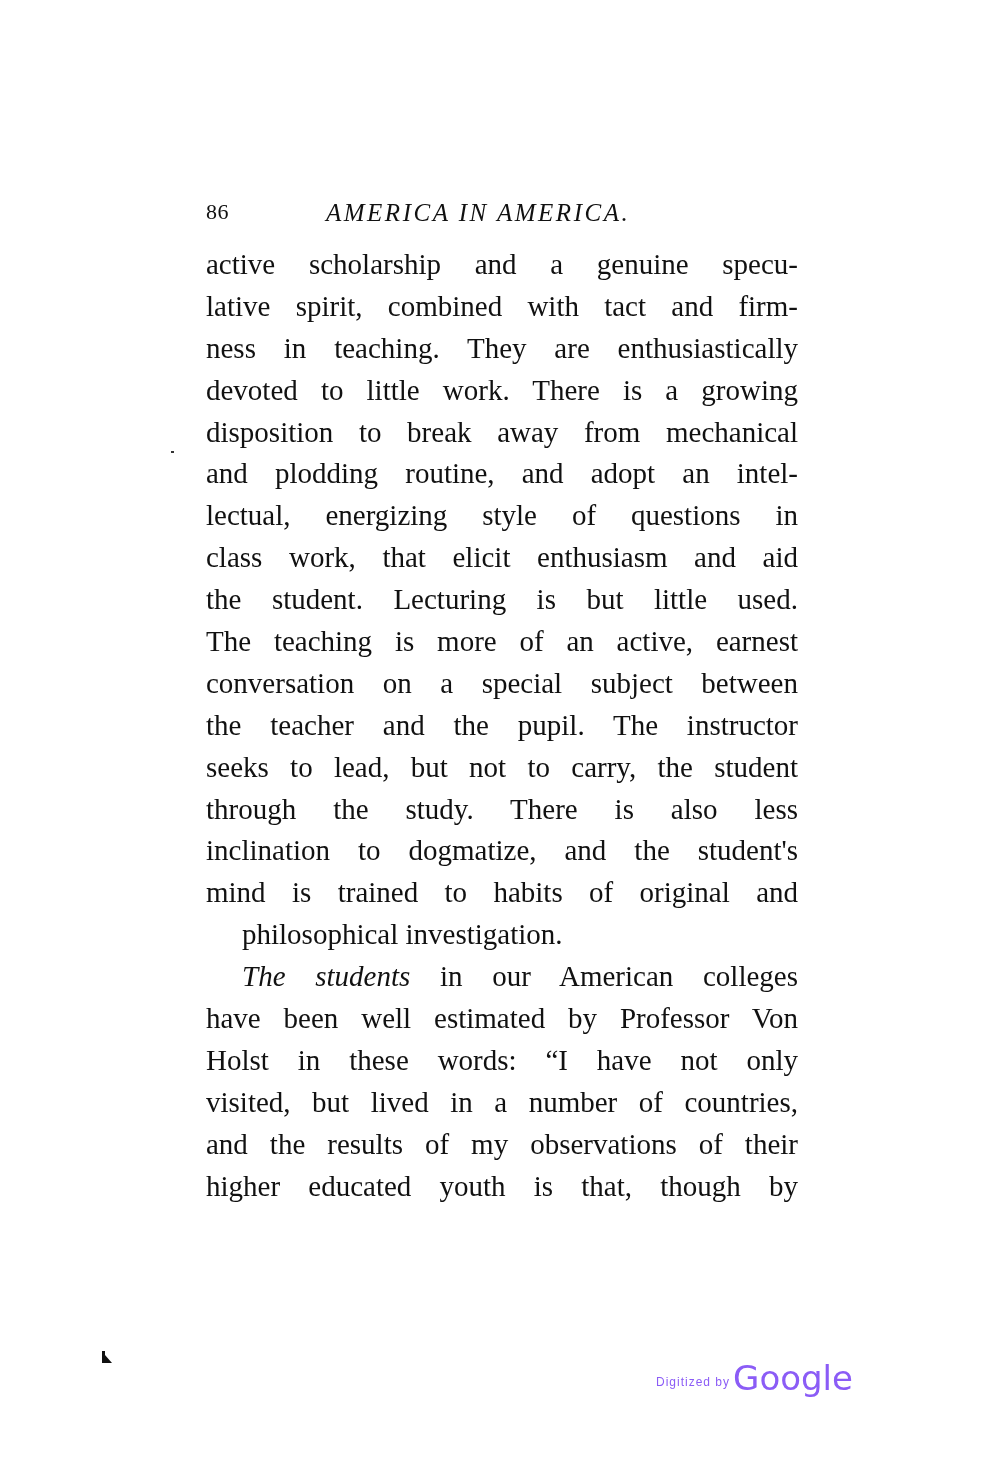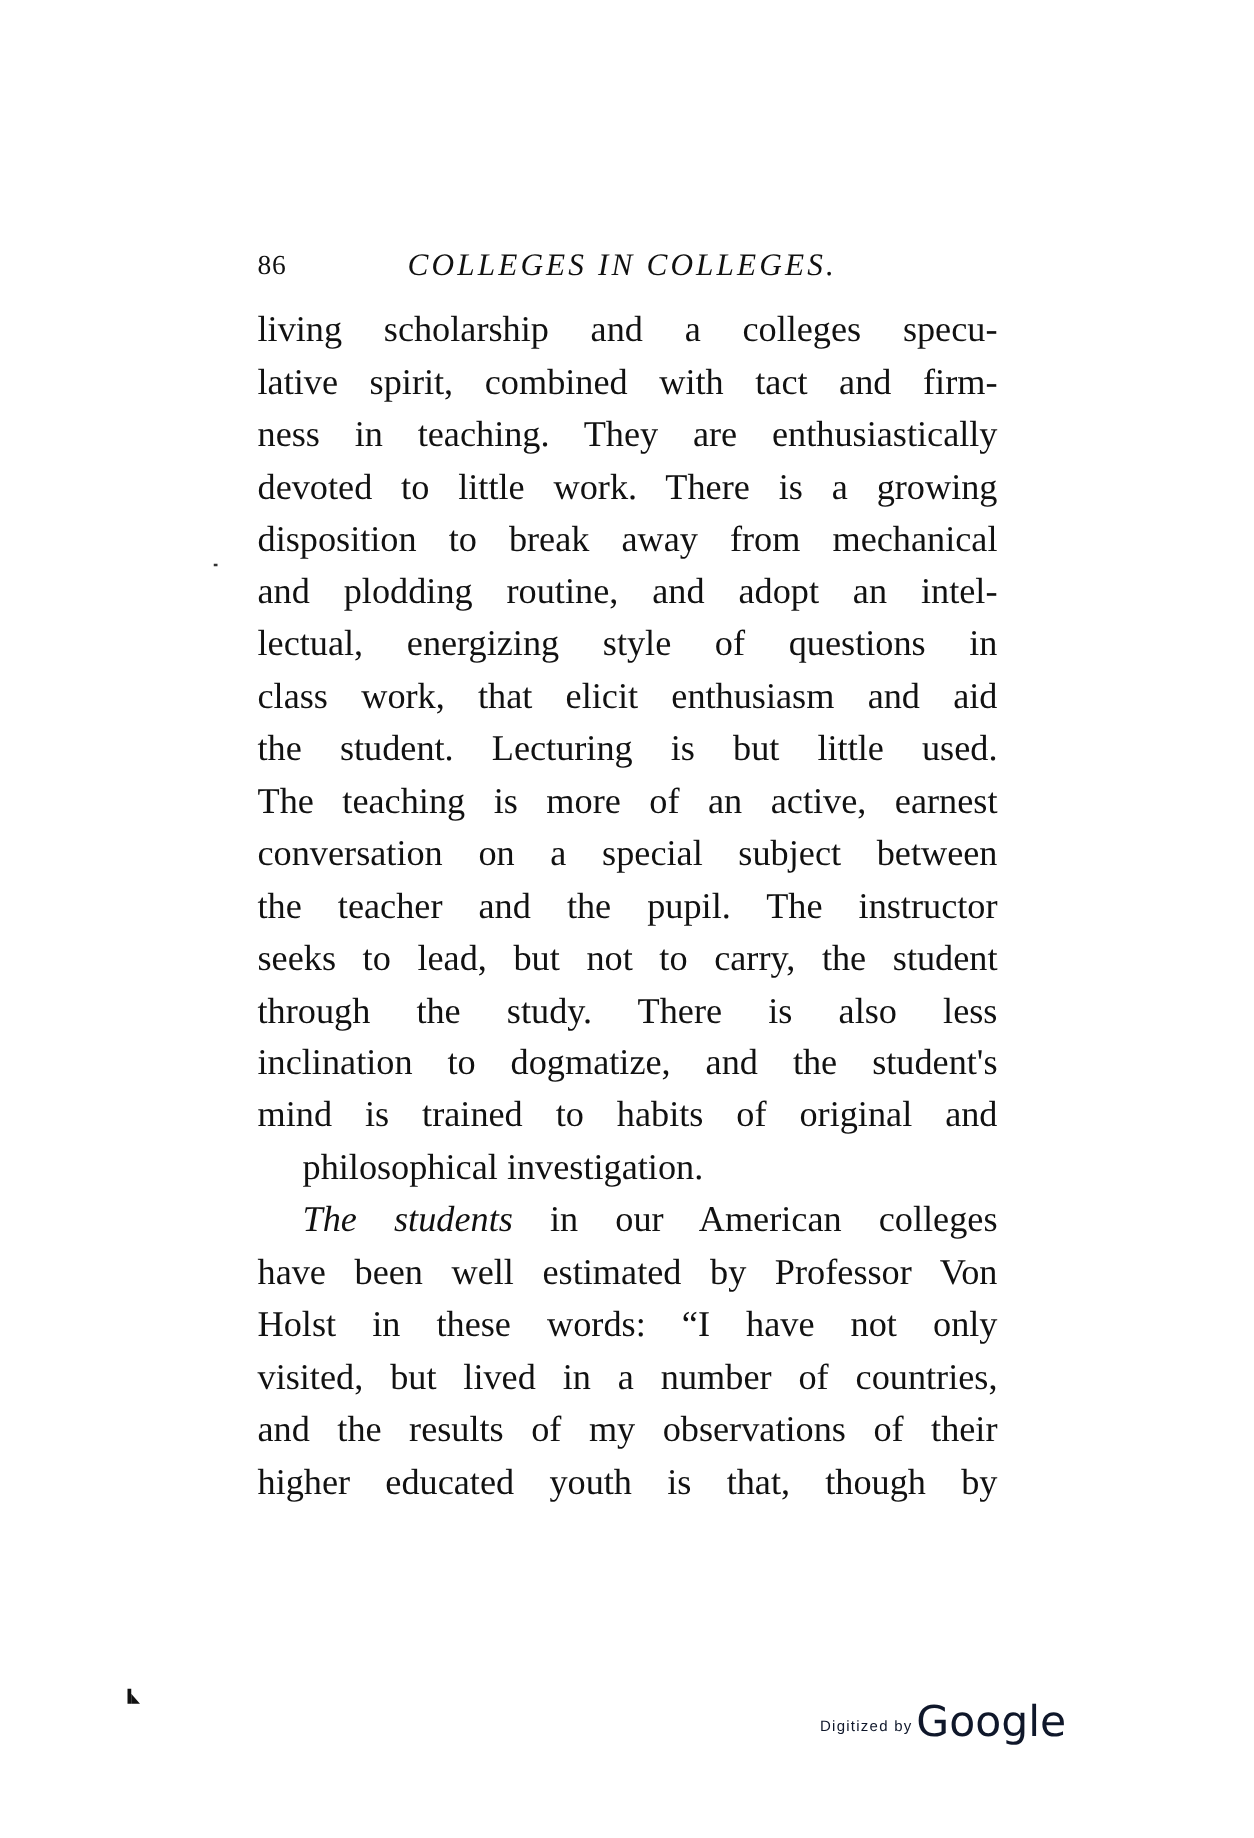--- a/index.html
+++ b/index.html
@@ -82,21 +82,21 @@
       left: 100px;
       top: 1350px;
       width: 14px;
       height: 14px;
     }
     .watermark {
       position: absolute;
       left: 656px;
       top: 1358px;
       height: 40px;
-      color: #0f172a;
+      color: #8b5cf6;
       white-space: nowrap;
     }
     .watermark .small {
       font-family: "Liberation Sans", "DejaVu Sans", sans-serif;
       font-size: 12px;
       letter-spacing: 1px;
       vertical-align: 4px;
       margin-right: 3px;
     }
     .watermark .brand {
@@ -105,28 +105,28 @@
       letter-spacing: 0px;
     }
   </style>
 </head>
 <body>
 
 <div class="page">
 
   <div class="running-head">
     <span class="page-number">86</span>
-    <span class="running-title">COLLEGES IN COLLEGES.</span>
+    <span class="running-title">AMERICA IN AMERICA.</span>
   </div>
 
   <div class="margin-dot"></div>
 
   <div class="body-text">
     <div>
-      <span class="line">living scholarship and a colleges specu-</span>
+      <span class="line">active scholarship and a genuine specu-</span>
       <span class="line">lative spirit, combined with tact and firm-</span>
       <span class="line">ness in teaching. They are enthusiastically</span>
       <span class="line">devoted to little work. There is a growing</span>
       <span class="line">disposition to break away from mechanical</span>
       <span class="line">and plodding routine, and adopt an intel-</span>
       <span class="line">lectual, energizing style of questions in</span>
       <span class="line">class work, that elicit enthusiasm and aid</span>
       <span class="line">the student. Lecturing is but little used.</span>
       <span class="line">The teaching is more of an active, earnest</span>
       <span class="line">conversation on a special subject between</span>

